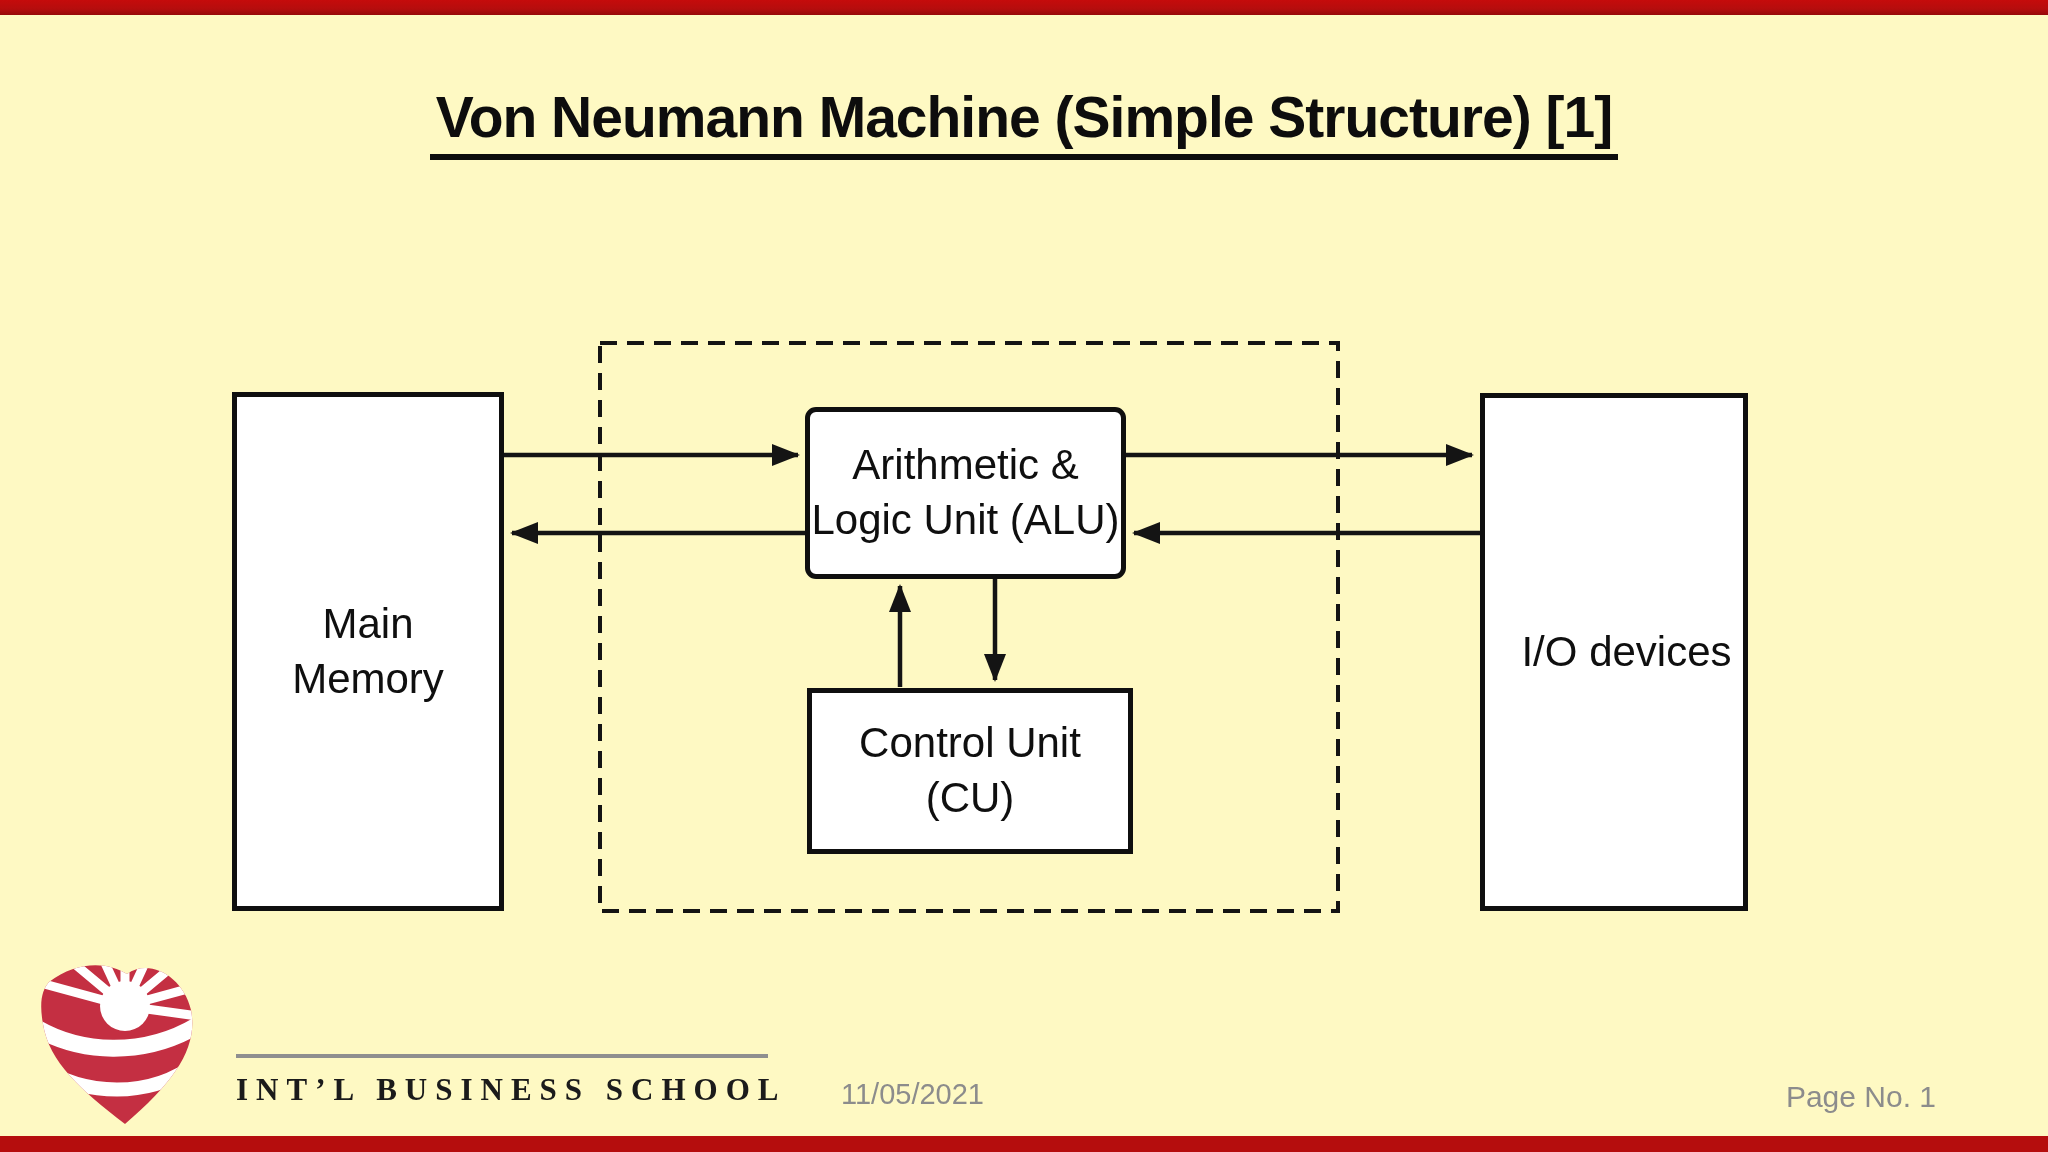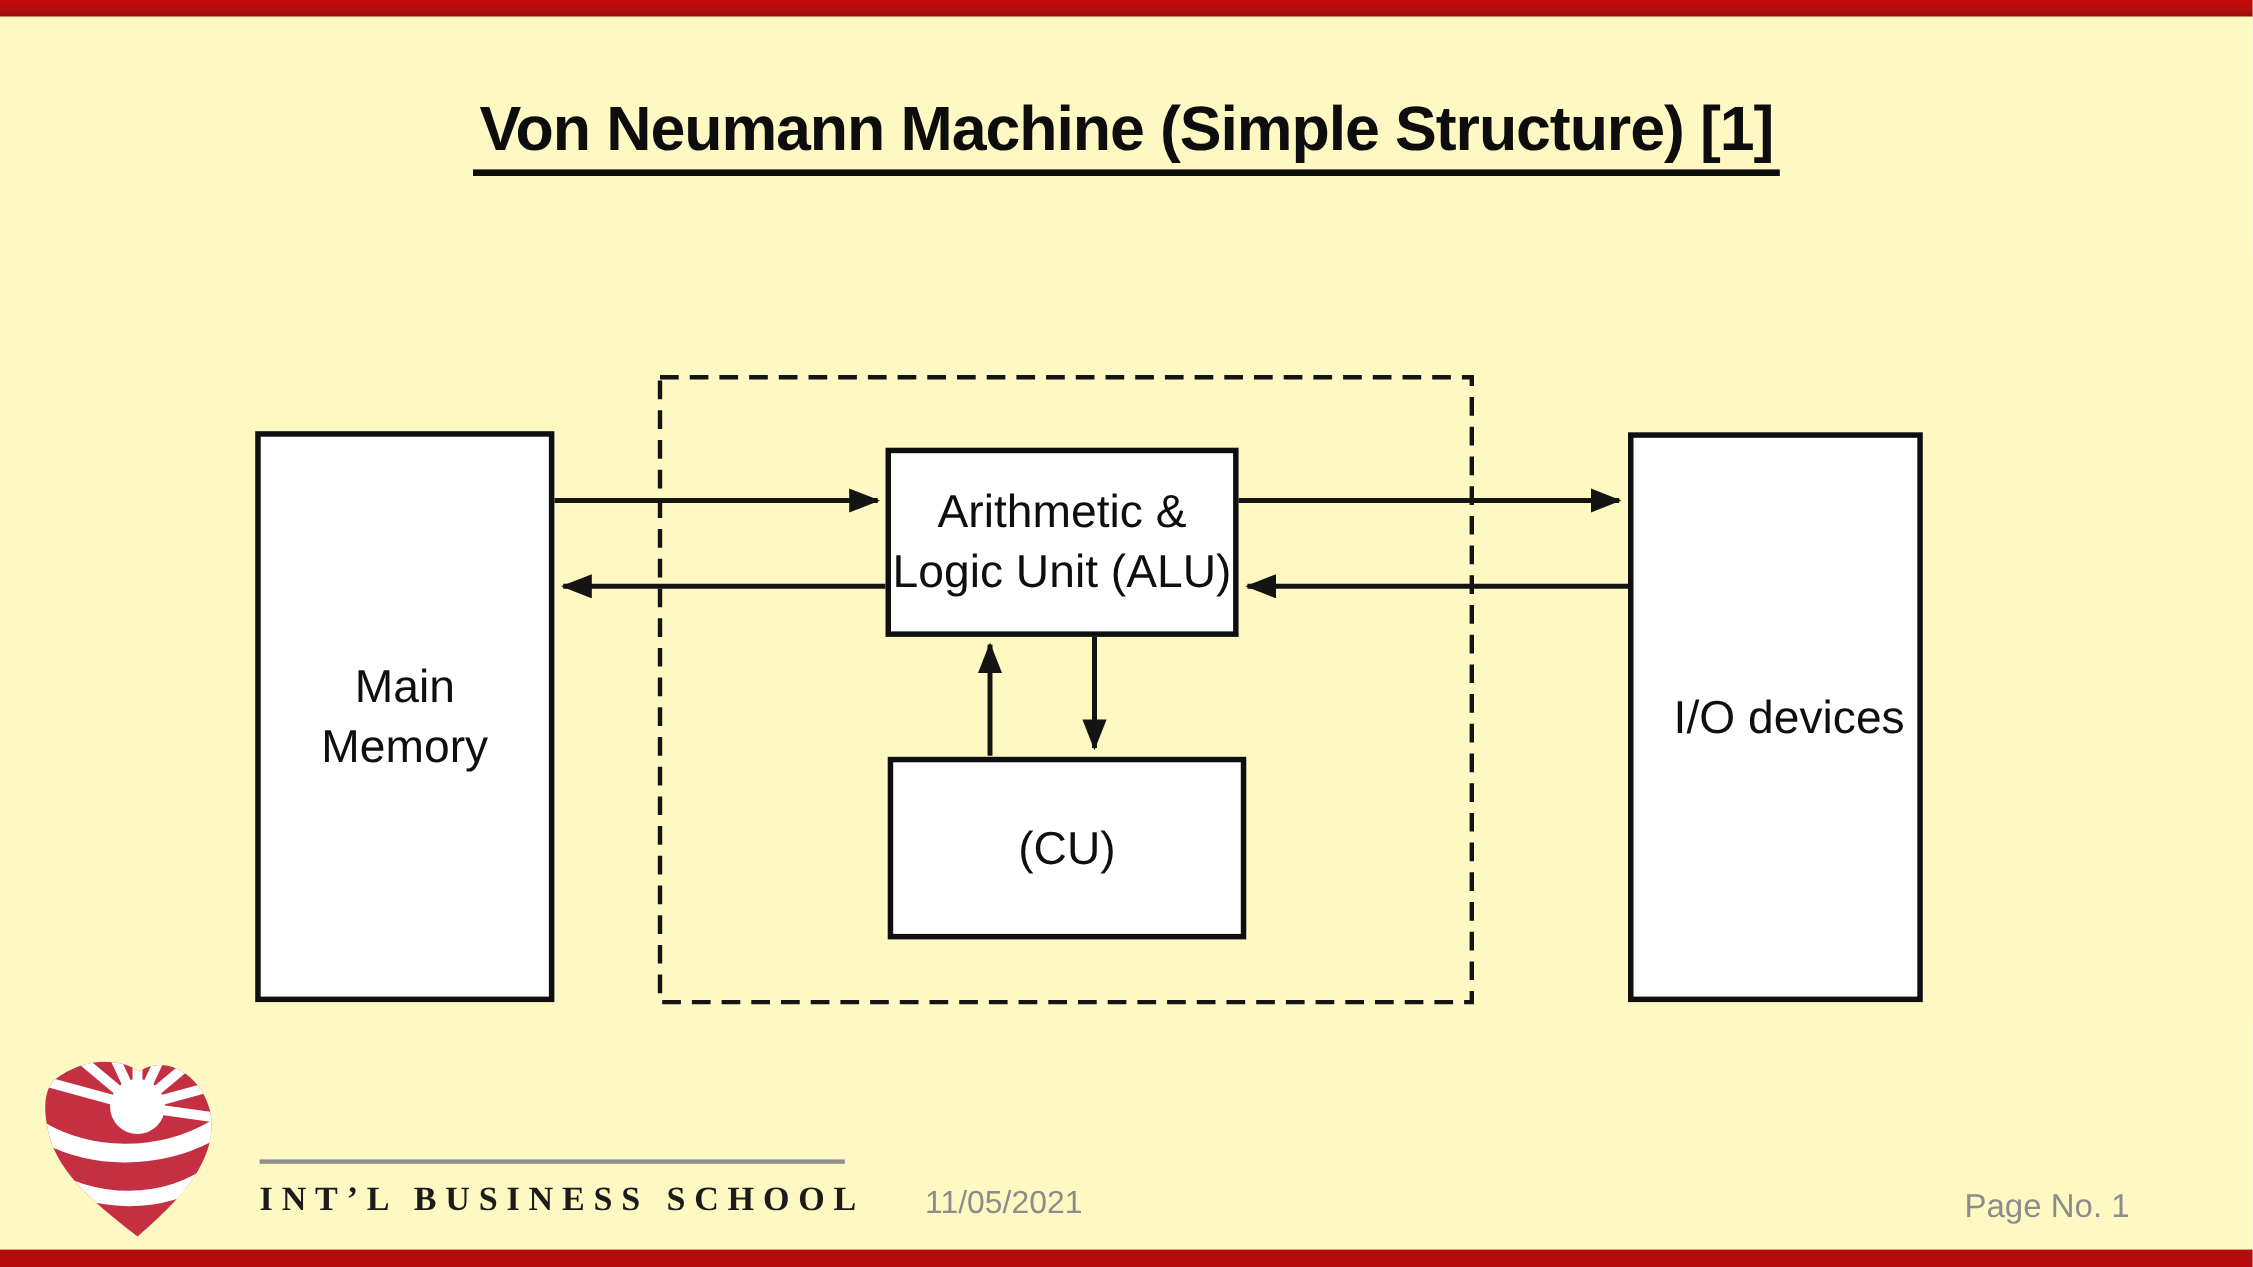--- a/index.html
+++ b/index.html
@@ -41,21 +41,21 @@
     font-size:48px;color:var(--cpu-label-gray);
     letter-spacing:0px;white-space:nowrap;
   }
   .node{
     position:absolute;box-sizing:border-box;
     border:5px solid #0f0f0f;background:#ffffff;
     display:flex;flex-direction:column;align-items:center;justify-content:center;
     font-size:42px;line-height:1.3;text-align:center;color:#0f0f0f;
   }
   .node-main-memory{left:232px;top:392px;width:272px;height:519px;}
-  .node-alu{left:805px;top:407px;width:321px;height:172px;}
+  .node-alu{left:805px;top:407px;width:321px;height:172px;border-radius:11px;}
   .node-cu{left:807px;top:688px;width:326px;height:166px;}
   .node-io{left:1480px;top:393px;width:268px;height:518px;padding-left:25px;}
   .connections{
     position:absolute;left:0;top:0;width:2048px;height:1152px;
     pointer-events:none;
   }
   .logo-shield{
     position:absolute;left:35px;top:958px;width:164px;height:170px;
   }
   .logo-wordmark{
@@ -98,20 +98,21 @@
     <div>Main</div>
     <div>Memory</div>
   </div>
 
   <div class="node node-alu">
     <div>Arithmetic &amp;</div>
     <div>Logic Unit (ALU)</div>
   </div>
 
   <div class="node node-cu">
+    <div>Control Unit</div>
     <div>(CU)</div>
   </div>
 
   <div class="node node-io">
     <div>I/O devices</div>
   </div>
 
   <svg class="connections" viewBox="0 0 2048 1152" xmlns="http://www.w3.org/2000/svg">
     <defs>
       <marker id="ah" markerUnits="userSpaceOnUse" markerWidth="30" markerHeight="24" refX="26" refY="11" orient="auto">

